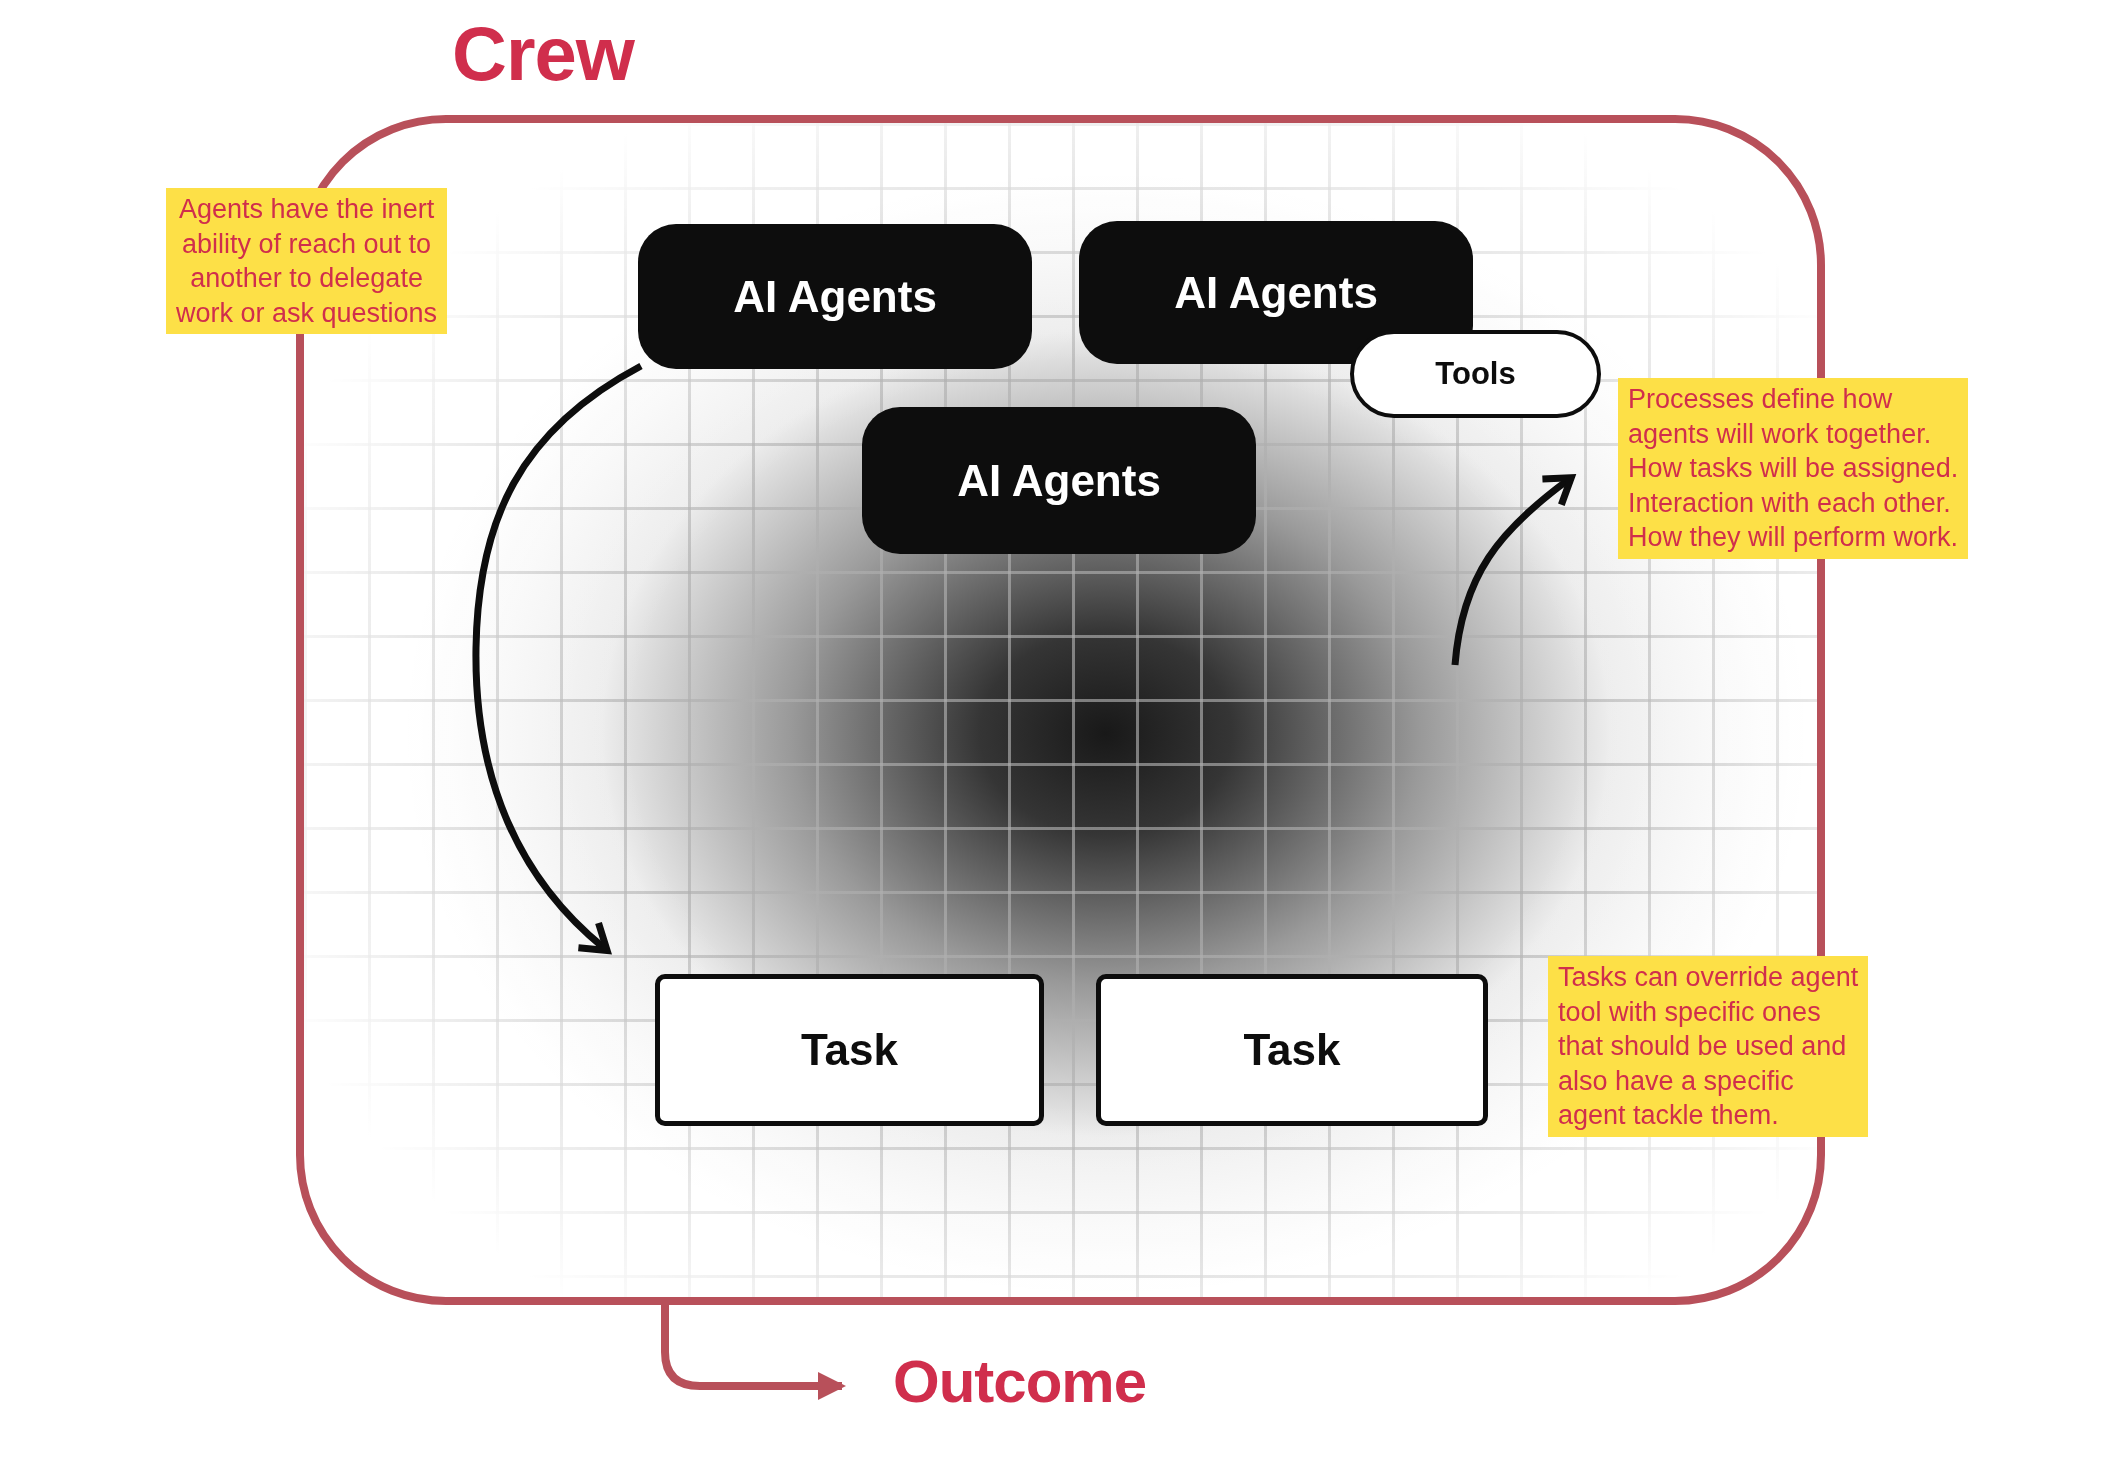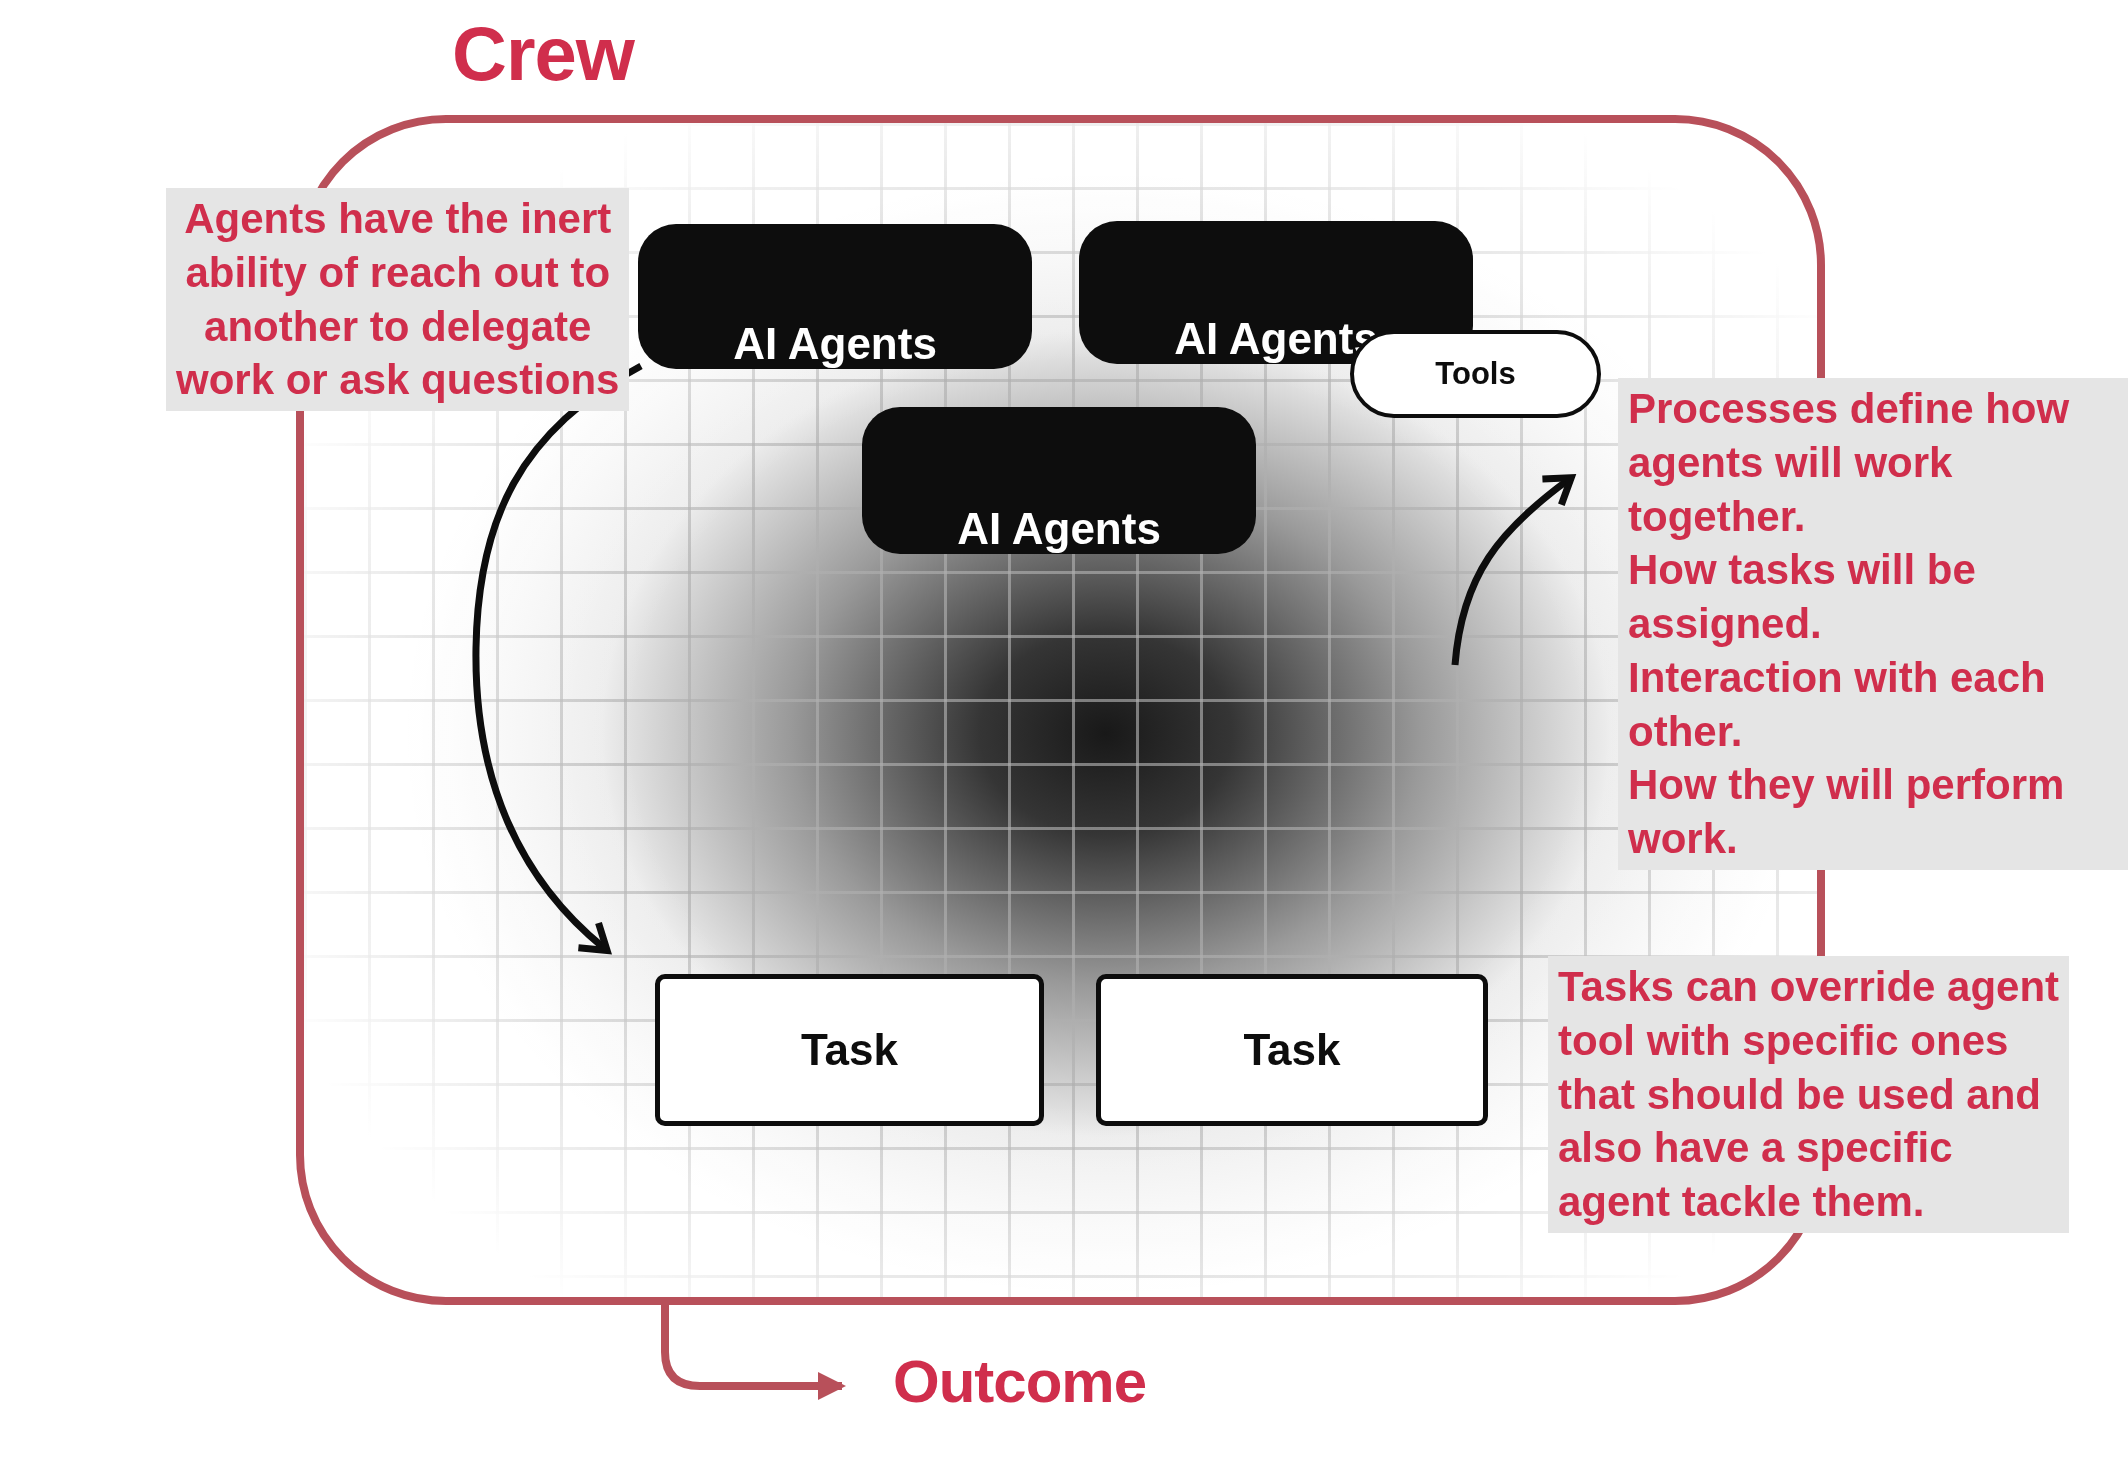--- a/index.html
+++ b/index.html
@@ -27,21 +27,21 @@
   }
   .bigtitle{
     position:absolute;font-weight:bold;color:var(--accent-red);
     letter-spacing:-1px;line-height:1;
   }
   #crew-title{left:452px;top:16px;font-size:76px;}
   #outcome-title{left:893px;top:1352px;font-size:60px;}
 
   .agent-box{
     position:absolute;background:var(--ink);color:#fff;border-radius:38px;
-    display:flex;align-items:flex-end;justify-content:center;
+    display:flex;align-items:center;justify-content:center;
     font-size:44px;font-weight:bold;
   }
   #agent-1{left:638px;top:224px;width:394px;height:145px;}
   #agent-2{left:1079px;top:221px;width:394px;height:143px;}
   #agent-3{left:862px;top:407px;width:394px;height:147px;}
 
   .tools-pill{
     position:absolute;left:1350px;top:330px;width:251px;height:88px;box-sizing:border-box;
     background:#fff;border:4px solid var(--ink);border-radius:44px;
     display:flex;align-items:center;justify-content:center;
@@ -57,22 +57,22 @@
   }
   .task-box{
     position:absolute;background:#fff;border:5px solid var(--ink);border-radius:10px;
     box-sizing:border-box;display:flex;align-items:center;justify-content:center;
     font-size:44px;font-weight:bold;color:var(--ink);z-index:2;
   }
   #task-1{left:655px;top:974px;width:389px;height:152px;}
   #task-2{left:1096px;top:974px;width:392px;height:152px;}
 
   .annotation{
-    position:absolute;color:var(--accent-red);font-size:42px;font-weight:bold;
-    line-height:1.28;white-space:pre-line;background:#e5e5e5;padding:4px 10px;z-index:4;
+    position:absolute;color:var(--accent-red);font-size:27px;font-weight:normal;
+    line-height:1.28;white-space:pre-line;background:#fde047;padding:4px 10px;z-index:4;
   }
   #annotation-left{left:166px;top:188px;text-align:center;}
   #annotation-right-top{left:1618px;top:378px;}
   #annotation-right-bottom{left:1548px;top:956px;}
 
   .arrows-layer{position:absolute;left:0;top:0;z-index:1;pointer-events:none;}
   .black-arrow{stroke:var(--ink);stroke-width:7;fill:none;}
   .red-arrow{stroke:var(--border-red);stroke-width:8;fill:none;}
   #chev path{stroke:var(--ink);}
   #tri path{fill:var(--border-red);}

